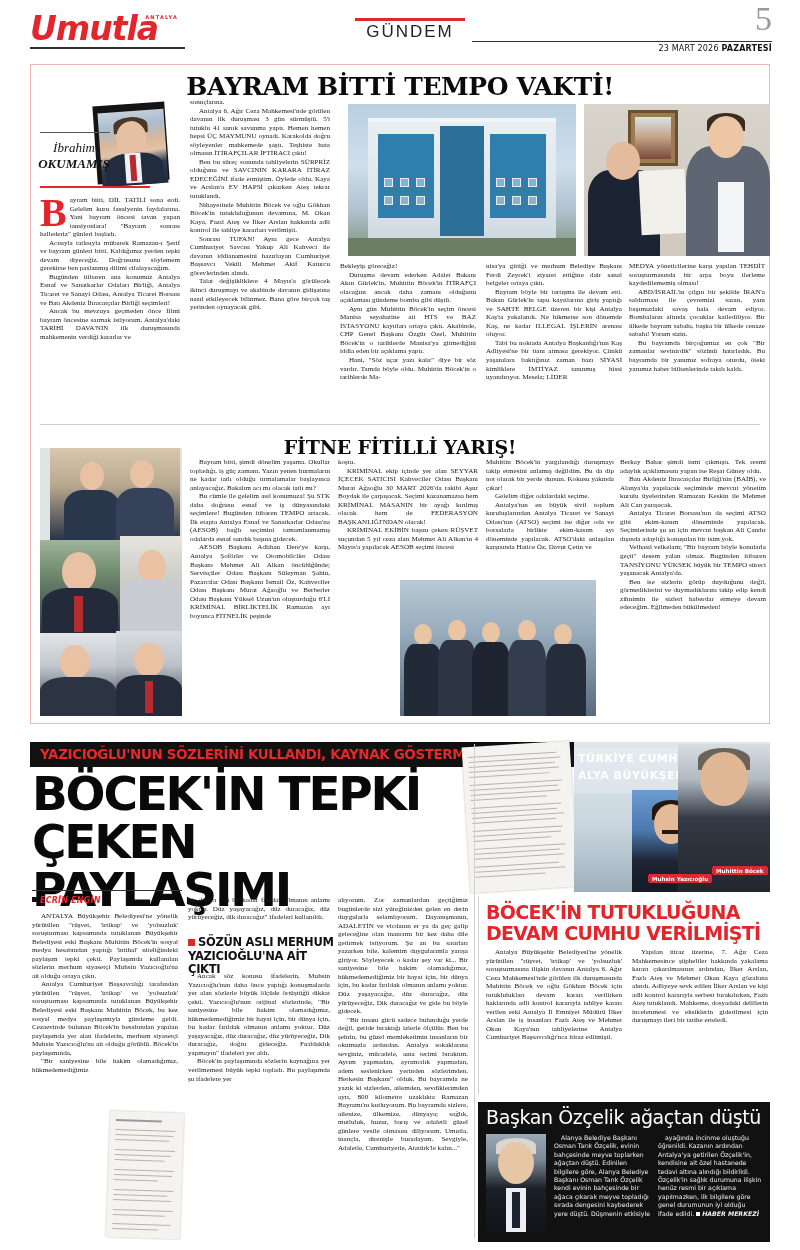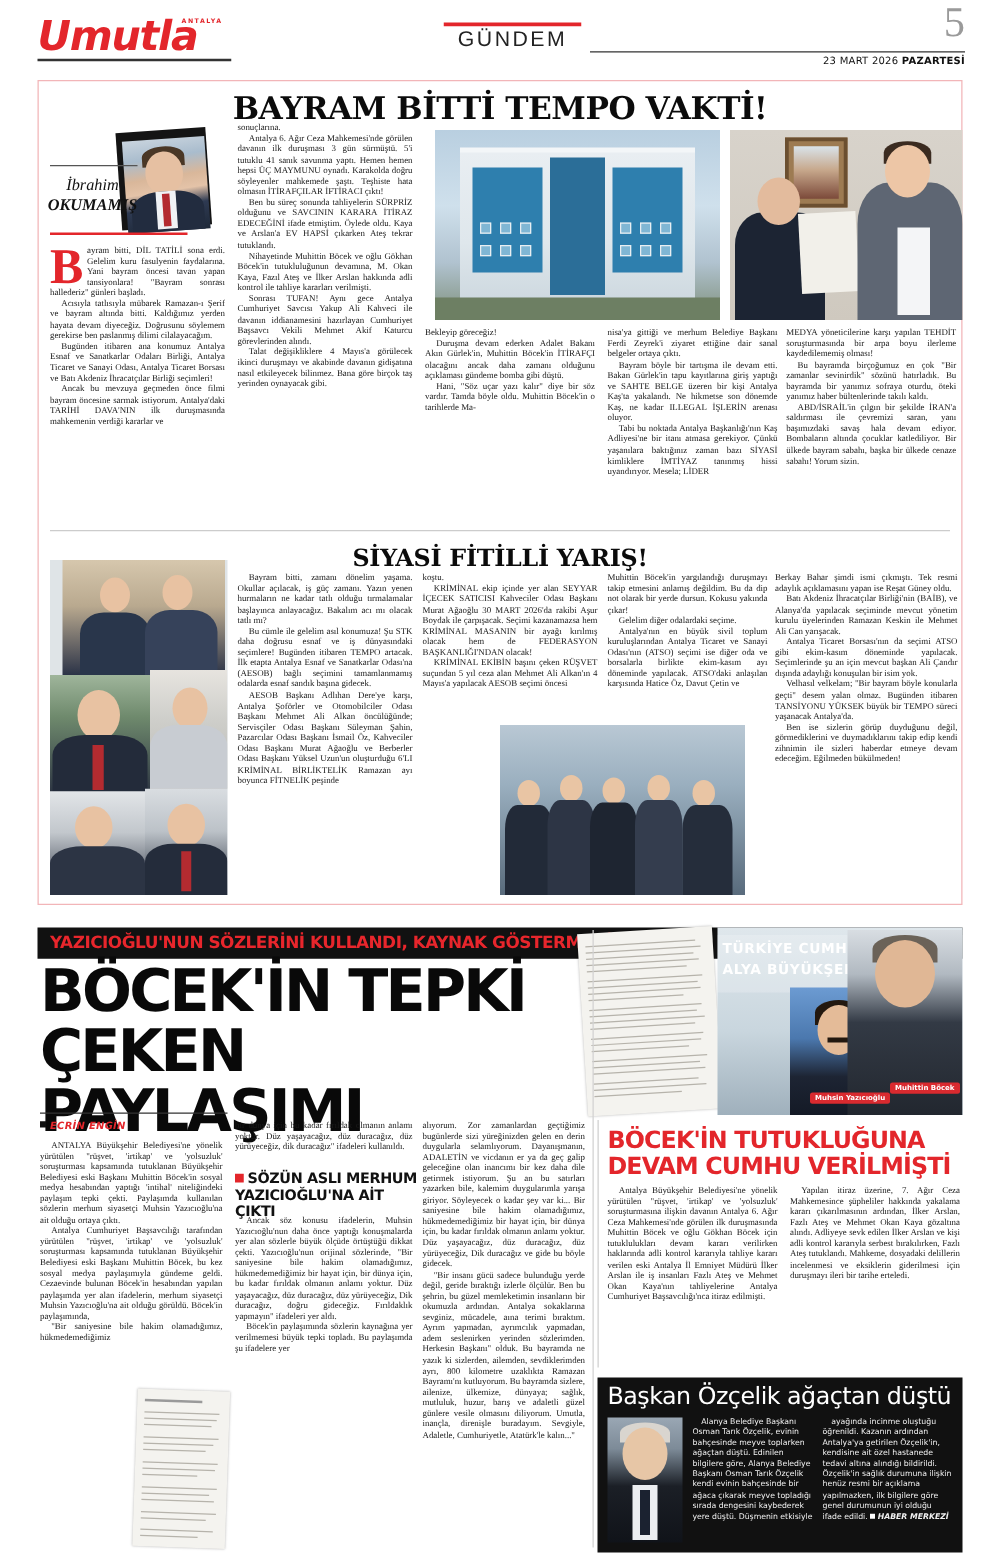--- a/index.html
+++ b/index.html
@@ -582,55 +582,56 @@
     <div class="doc"></div>
     <div class="man2">
         <div class="hair"></div>
         <div class="head"></div>
       </div>
     <div class="shirt"></div>
   </div>
 
   <div class="bodytext" style="left:40px; top:196px; width:140px; height:222px;">
     <p class="dropcap-p"><span class="dropcap">B</span><span>ayram bitti, DİL TATİLİ sona erdi. Gelelim kuru fasulyenin faydalarına. Yani bayram öncesi tavan yapan tansiyonlara! "Bayram sonrası hallederiz" günleri başladı.</span></p>
-    <p>Acısıyla tatlısıyla mübarek Ramazan-ı Şerif ve bayram altında bitti. Kaldığımız yerden hayata devam diyeceğiz. Doğrusunu söylemem gerekirse ben paslanmış dilimi cilalayacağım.</p>
+    <p>Acısıyla tatlısıyla mübarek Ramazan-ı Şerif ve bayram günleri bitti. Kaldığımız yerden tepki devam diyeceğiz. Doğrusunu söylemem gerekirse ben paslanmış dilimi cilalayacağım.</p>
     <p>Bugünden itibaren ana konumuz Antalya Esnaf ve Sanatkarlar Odaları Birliği, Antalya Ticaret ve Sanayi Odası, Antalya Ticaret Borsası ve Batı Akdeniz İhracatçılar Birliği seçimleri!</p>
     <p>Ancak bu mevzuya geçmeden önce filmi bayram öncesine sarmak istiyorum. Antalya'daki TARİHİ DAVA'NIN ilk duruşmasında mahkemenin verdiği kararlar ve</p>
   </div>
 
   <div class="bodytext" style="left:190px; top:98px; width:140px; height:320px;">
     <p class="noind">sonuçlarına.</p>
     <p>Antalya 6. Ağır Ceza Mahkemesi'nde görülen davanın ilk duruşması 3 gün sürmüştü. 5'i tutuklu 41 sanık savunma yaptı. Hemen hemen hepsi ÜÇ MAYMUNU oynadı. Karakolda doğru söyleyenler mahkemede şaştı. Teşhiste hata olmasın İTİRAFÇILAR İFTİRACI çıktı!</p>
     <p>Ben bu süreç sonunda tahliyelerin SÜRPRİZ olduğunu ve SAVCININ KARARA İTİRAZ EDECEĞİNİ ifade etmiştim. Öylede oldu. Kaya ve Arslan'a EV HAPSİ çıkarken Ateş tekrar tutuklandı.</p>
     <p>Nihayetinde Muhittin Böcek ve oğlu Gökhan Böcek'in tutukluluğunun devamına, M. Okan Kaya, Fazıl Ateş ve İlker Arslan hakkında adli kontrol ile tahliye kararları verilmişti.</p>
     <p>Sonrası TUFAN! Aynı gece Antalya Cumhuriyet Savcısı Yakup Ali Kahveci ile davanın iddianamesini hazırlayan Cumhuriyet Başsavcı Vekili Mehmet Akif Katurcu görevlerinden alındı.</p>
     <p>Talat değişikliklere 4 Mayıs'a görülecek ikinci duruşmayı ve akabinde davanın gidişatına nasıl etkileyecek bilinmez. Bana göre birçok taş yerinden oynayacak gibi.</p>
   </div>
 
   <div class="bodytext" style="left:340px; top:262px; width:136px; height:156px;">
     <p class="noind">Bekleyip göreceğiz!</p>
     <p>Duruşma devam ederken Adalet Bakanı Akın Gürlek'in, Muhittin Böcek'in İTİRAFÇI olacağını ancak daha zamanı olduğunu açıklaması gündeme bomba gibi düştü.</p>
+    <p>Aynı gün Muhittin Böcek'in seçim öncesi Manisa seyahatine ait HTS ve BAZ İSTASYONU kayıtları ortaya çıktı. Akabinde, CHP Genel Başkanı Özgür Özel, Muhittin Böcek'in o tarihlerde Manisa'ya gitmediğini iddia eden bir açıklama yaptı.</p>
     <p>Hani, "Söz uçar yazı kalır" diye bir söz vardır. Tamda böyle oldu. Muhittin Böcek'in o tarihlerde Ma-</p>
   </div>
 
   <div class="bodytext" style="left:486px; top:262px; width:136px; height:156px;">
     <p class="noind">nisa'ya gittiği ve merhum Belediye Başkanı Ferdi Zeyrek'i ziyaret ettiğine dair sanal belgeler ortaya çıktı.</p>
     <p>Bayram böyle bir tartışma ile devam etti. Bakan Gürlek'in tapu kayıtlarına giriş yaptığı ve SAHTE BELGE üzeren bir kişi Antalya Kaş'ta yakalandı. Ne hikmetse son dönemde Kaş, ne kadar ILLEGAL İŞLERİN arenası oluyor.</p>
     <p>Tabi bu noktada Antalya Başkanlığı'nın Kaş Adliyesi'ne bir itanı atmasa gerekiyor. Çünkü yaşanılara baktığınız zaman bazı SİYASİ kimliklere İMTİYAZ tanınmış hissi uyandırıyor. Mesela; LİDER</p>
   </div>
 
   <div class="bodytext" style="left:629px; top:262px; width:136px; height:156px;">
     <p class="noind">MEDYA yöneticilerine karşı yapılan TEHDİT soruşturmasında bir arpa boyu ilerleme kaydedilememiş olması!</p>
+    <p>ABD/İSRAİL'in çılgın bir şekilde İRAN'a saldırması ile çevremizi saran, yanı başımızdaki savaş hala devam ediyor. Bombaların altında çocuklar katlediliyor. Bir ülkede bayram sabahı, başka bir ülkede cenaze sabahı! Yorum sizin.</p>
     <p>Bu bayramda birçoğumuz en çok "Bir zamanlar sevinirdik" sözünü hatırladık. Bu bayramda bir yanımız sofraya oturdu, öteki yanımız haber bültenlerinde takılı kaldı.</p>
-    <p>ABD/İSRAİL'in çılgın bir şekilde İRAN'a saldırması ile çevremizi saran, yanı başımızdaki savaş hala devam ediyor. Bombaların altında çocuklar katlediliyor. Bir ülkede bayram sabahı, başka bir ülkede cenaze sabahı! Yorum sizin.</p>
   </div>
 
   <div class="hrule" style="left:40px; top:424px; width:720px;"></div>
 
-  <div class="mid-head">SİYASİ FİTİLLİ YARIŞ!</div>
+  <div class="mid-head">FİTNE FİTİLLİ YARIŞ!</div>
 
   <div class="ph-grid">
     <div class="cell pg-a">
       <div class="pg-head" style="left:30px;top:14px;width:24px;height:28px"></div>
       <div class="pg-head" style="left:80px;top:12px;width:24px;height:28px"></div>
       <div class="pg-body" style="left:14px;top:42px;width:56px;height:50px;background:#29364b"></div>
       <div class="pg-body" style="left:66px;top:40px;width:58px;height:52px;background:#36425a"></div>
     </div>
     <div class="cell pg-b">
       <div class="pg-head" style="left:22px;top:12px;width:34px;height:40px"></div>
@@ -659,21 +660,21 @@
     <div class="gp" style="left:38px;top:60px;width:38px;height:78px;background:#2d3545"></div>
     <div class="gh" style="left:82px;top:42px;width:18px;height:21px"></div>
     <div class="gp" style="left:72px;top:62px;width:38px;height:76px;background:#1e2531"></div>
     <div class="gh" style="left:118px;top:40px;width:18px;height:21px"></div>
     <div class="gp" style="left:108px;top:60px;width:38px;height:78px;background:#343d4e"></div>
     <div class="gh" style="left:154px;top:44px;width:18px;height:21px"></div>
     <div class="gp" style="left:146px;top:64px;width:40px;height:74px;background:#252d3b"></div>
   </div>
 
   <div class="bodytext" style="left:190px; top:458px; width:140px; height:256px;">
-    <p>Bayram bitti, zamanı dönelim yaşama. Okullar açılacak, iş güç zamanı. Yazın yenen hurmaların ne kadar tatlı olduğu tırmalamalar başlayınca anlayacağız. Bakalım acı mı olacak tatlı mı?</p>
+    <p>Bayram bitti, şimdi dönelim yaşama. Okullar topladığı, iş güç zamanı. Yazın yenen hurmaların ne kadar tatlı olduğu tırmalamalar başlayınca anlayacağız. Bakalım acı mı olacak tatlı mı?</p>
     <p>Bu cümle ile gelelim asıl konumuza! Şu STK daha doğrusu esnaf ve iş dünyasındaki seçimlere! Bugünden itibaren TEMPO artacak. İlk etapta Antalya Esnaf ve Sanatkarlar Odası'na (AESOB) bağlı seçimini tamamlanmamış odalarda esnaf sandık başına gidecek.</p>
     <p>AESOB Başkanı Adlıhan Dere'ye karşı, Antalya Şoförler ve Otomobilciler Odası Başkanı Mehmet Ali Alkan öncülüğünde; Servisçiler Odası Başkanı Süleyman Şahin, Pazarcılar Odası Başkanı İsmail Öz, Kahveciler Odası Başkanı Murat Ağaoğlu ve Berberler Odası Başkanı Yüksel Uzun'un oluşturduğu 6'LI KRİMİNAL BİRLİKTELİK Ramazan ayı boyunca FİTNELİK peşinde</p>
   </div>
 
   <div class="bodytext" style="left:338px; top:458px; width:140px; height:120px;">
     <p class="noind">koştu.</p>
     <p>KRİMİNAL ekip içinde yer alan SEYYAR İÇECEK SATICISI Kahveciler Odası Başkanı Murat Ağaoğlu 30 MART 2026'da rakibi Aşur Boydak ile çarpışacak. Seçimi kazanamazsa hem KRİMİNAL MASANIN bir ayağı kırılmış olacak hem de FEDERASYON BAŞKANLIĞI'NDAN olacak!</p>
     <p>KRİMİNAL EKİBİN başını çeken RÜŞVET suçundan 5 yıl ceza alan Mehmet Ali Alkan'ın 4 Mayıs'a yapılacak AESOB seçimi öncesi</p>
   </div>
 

